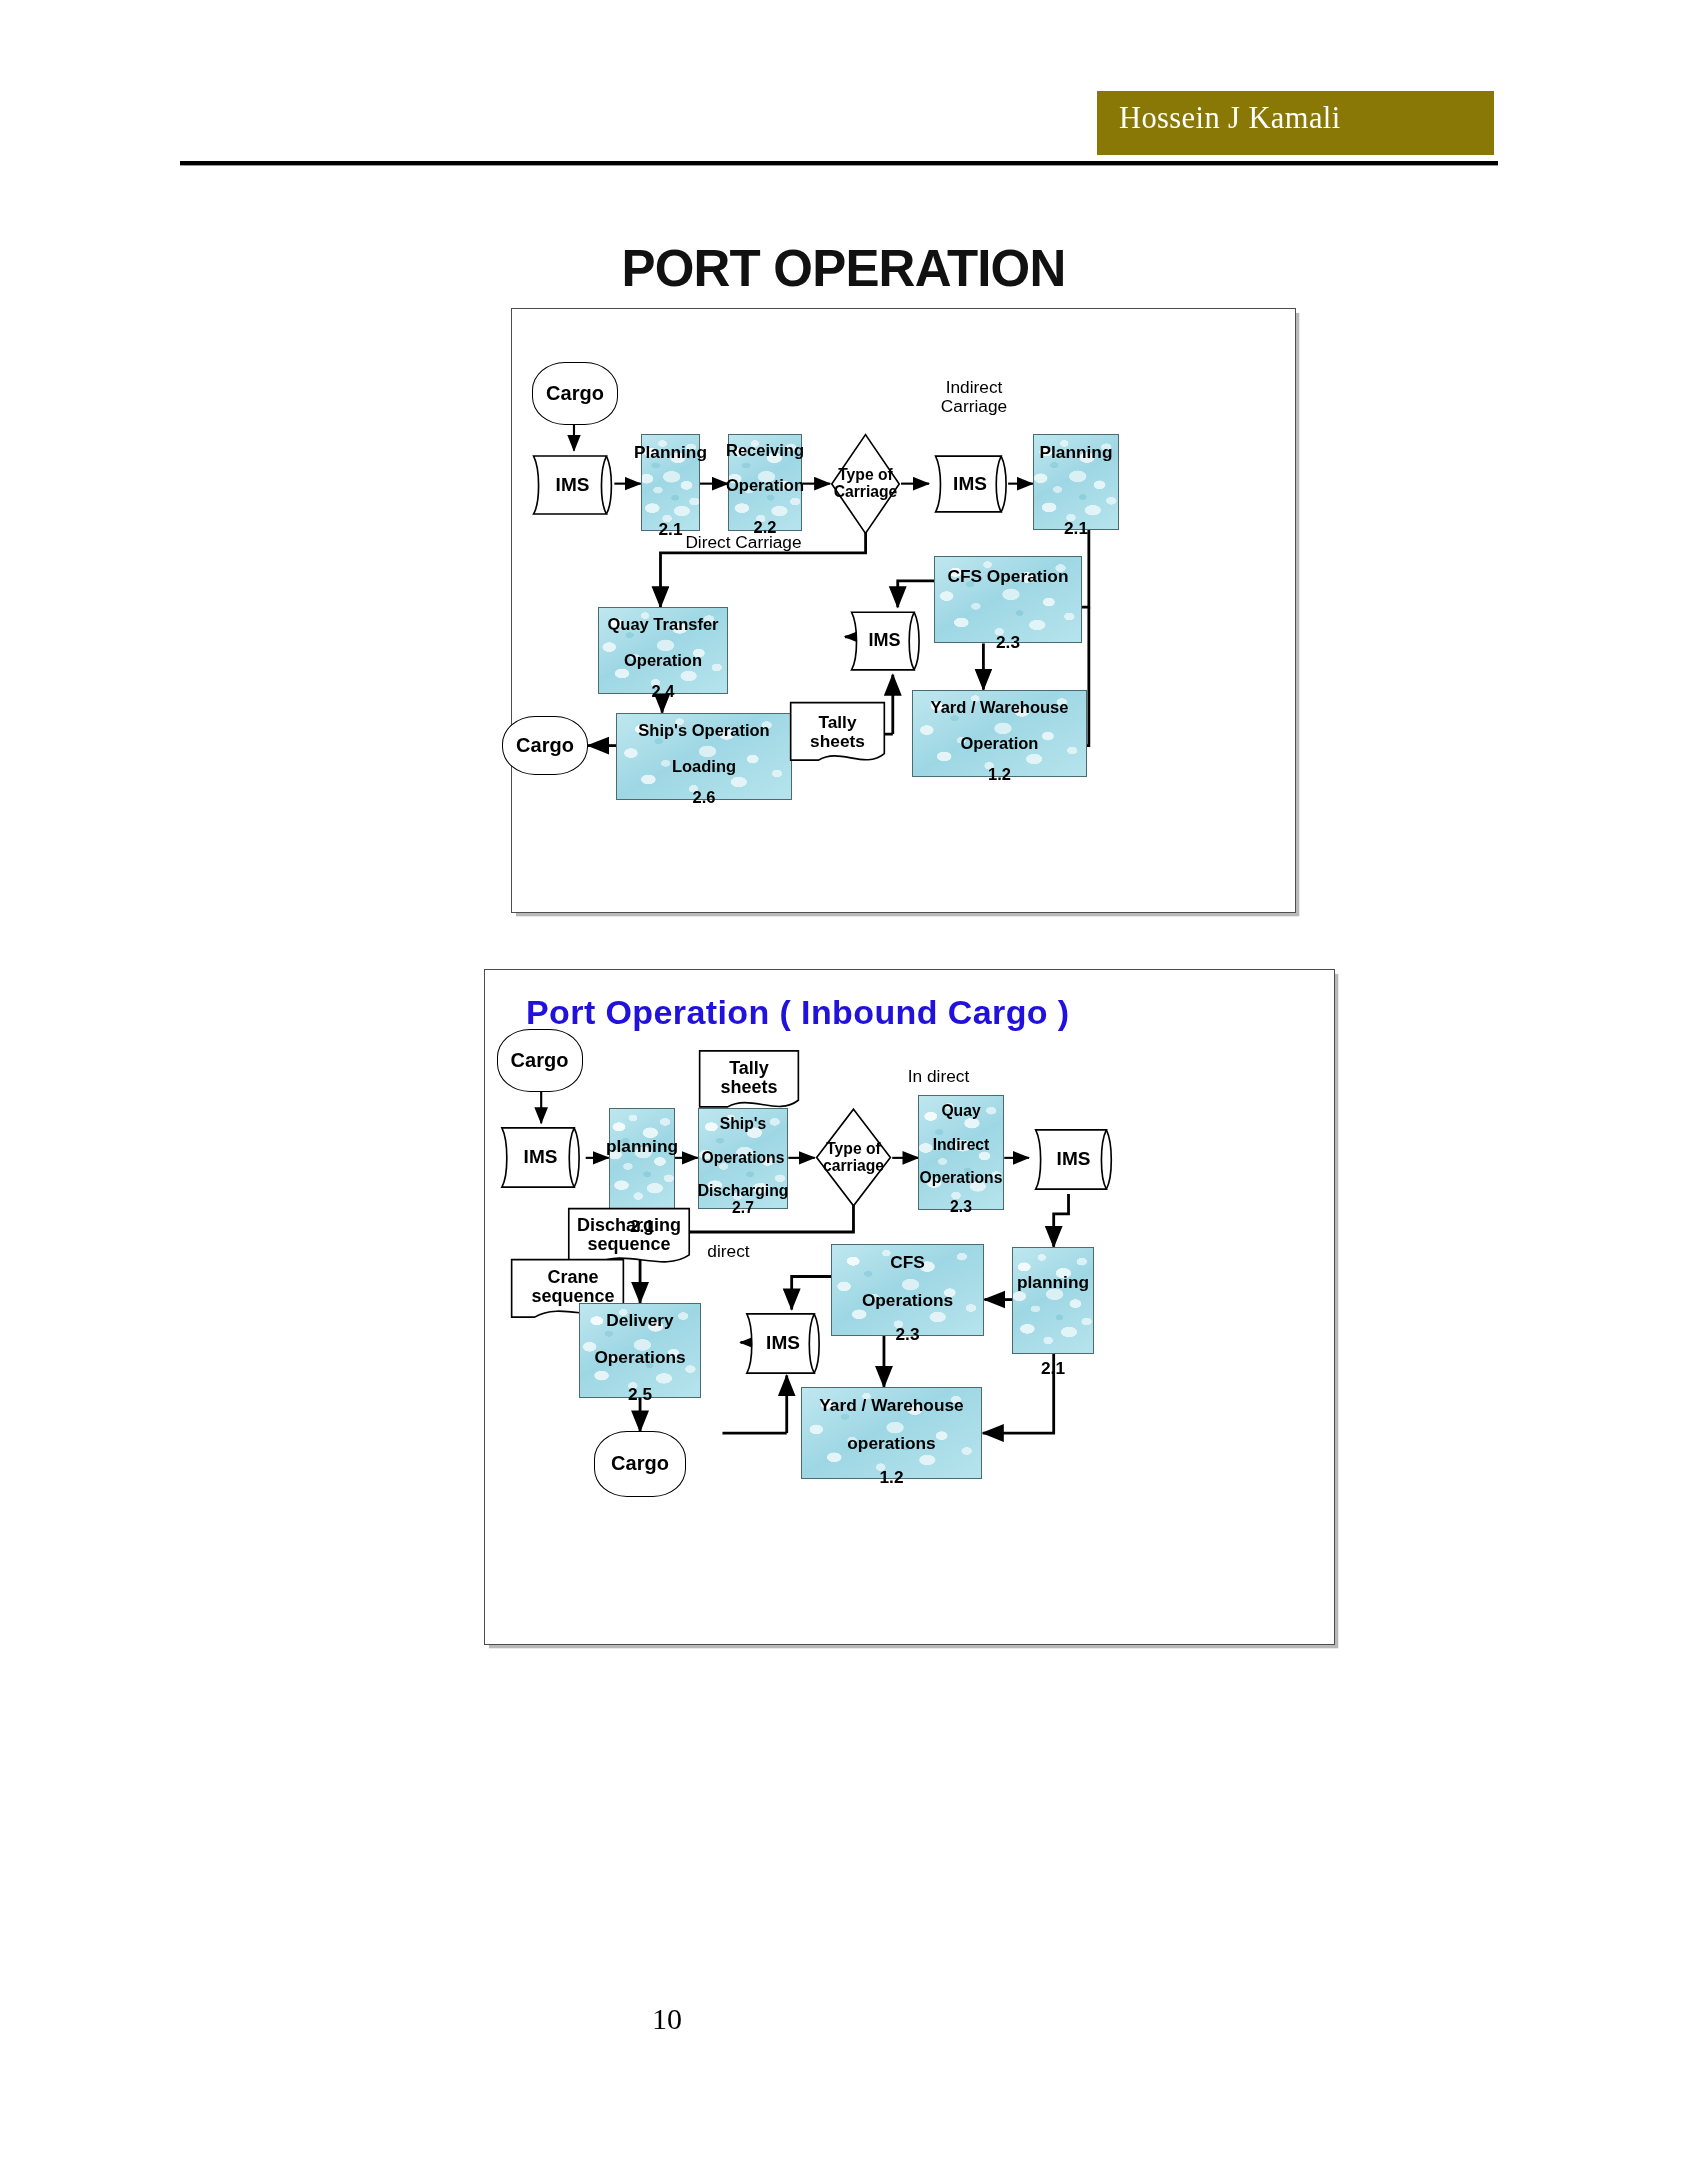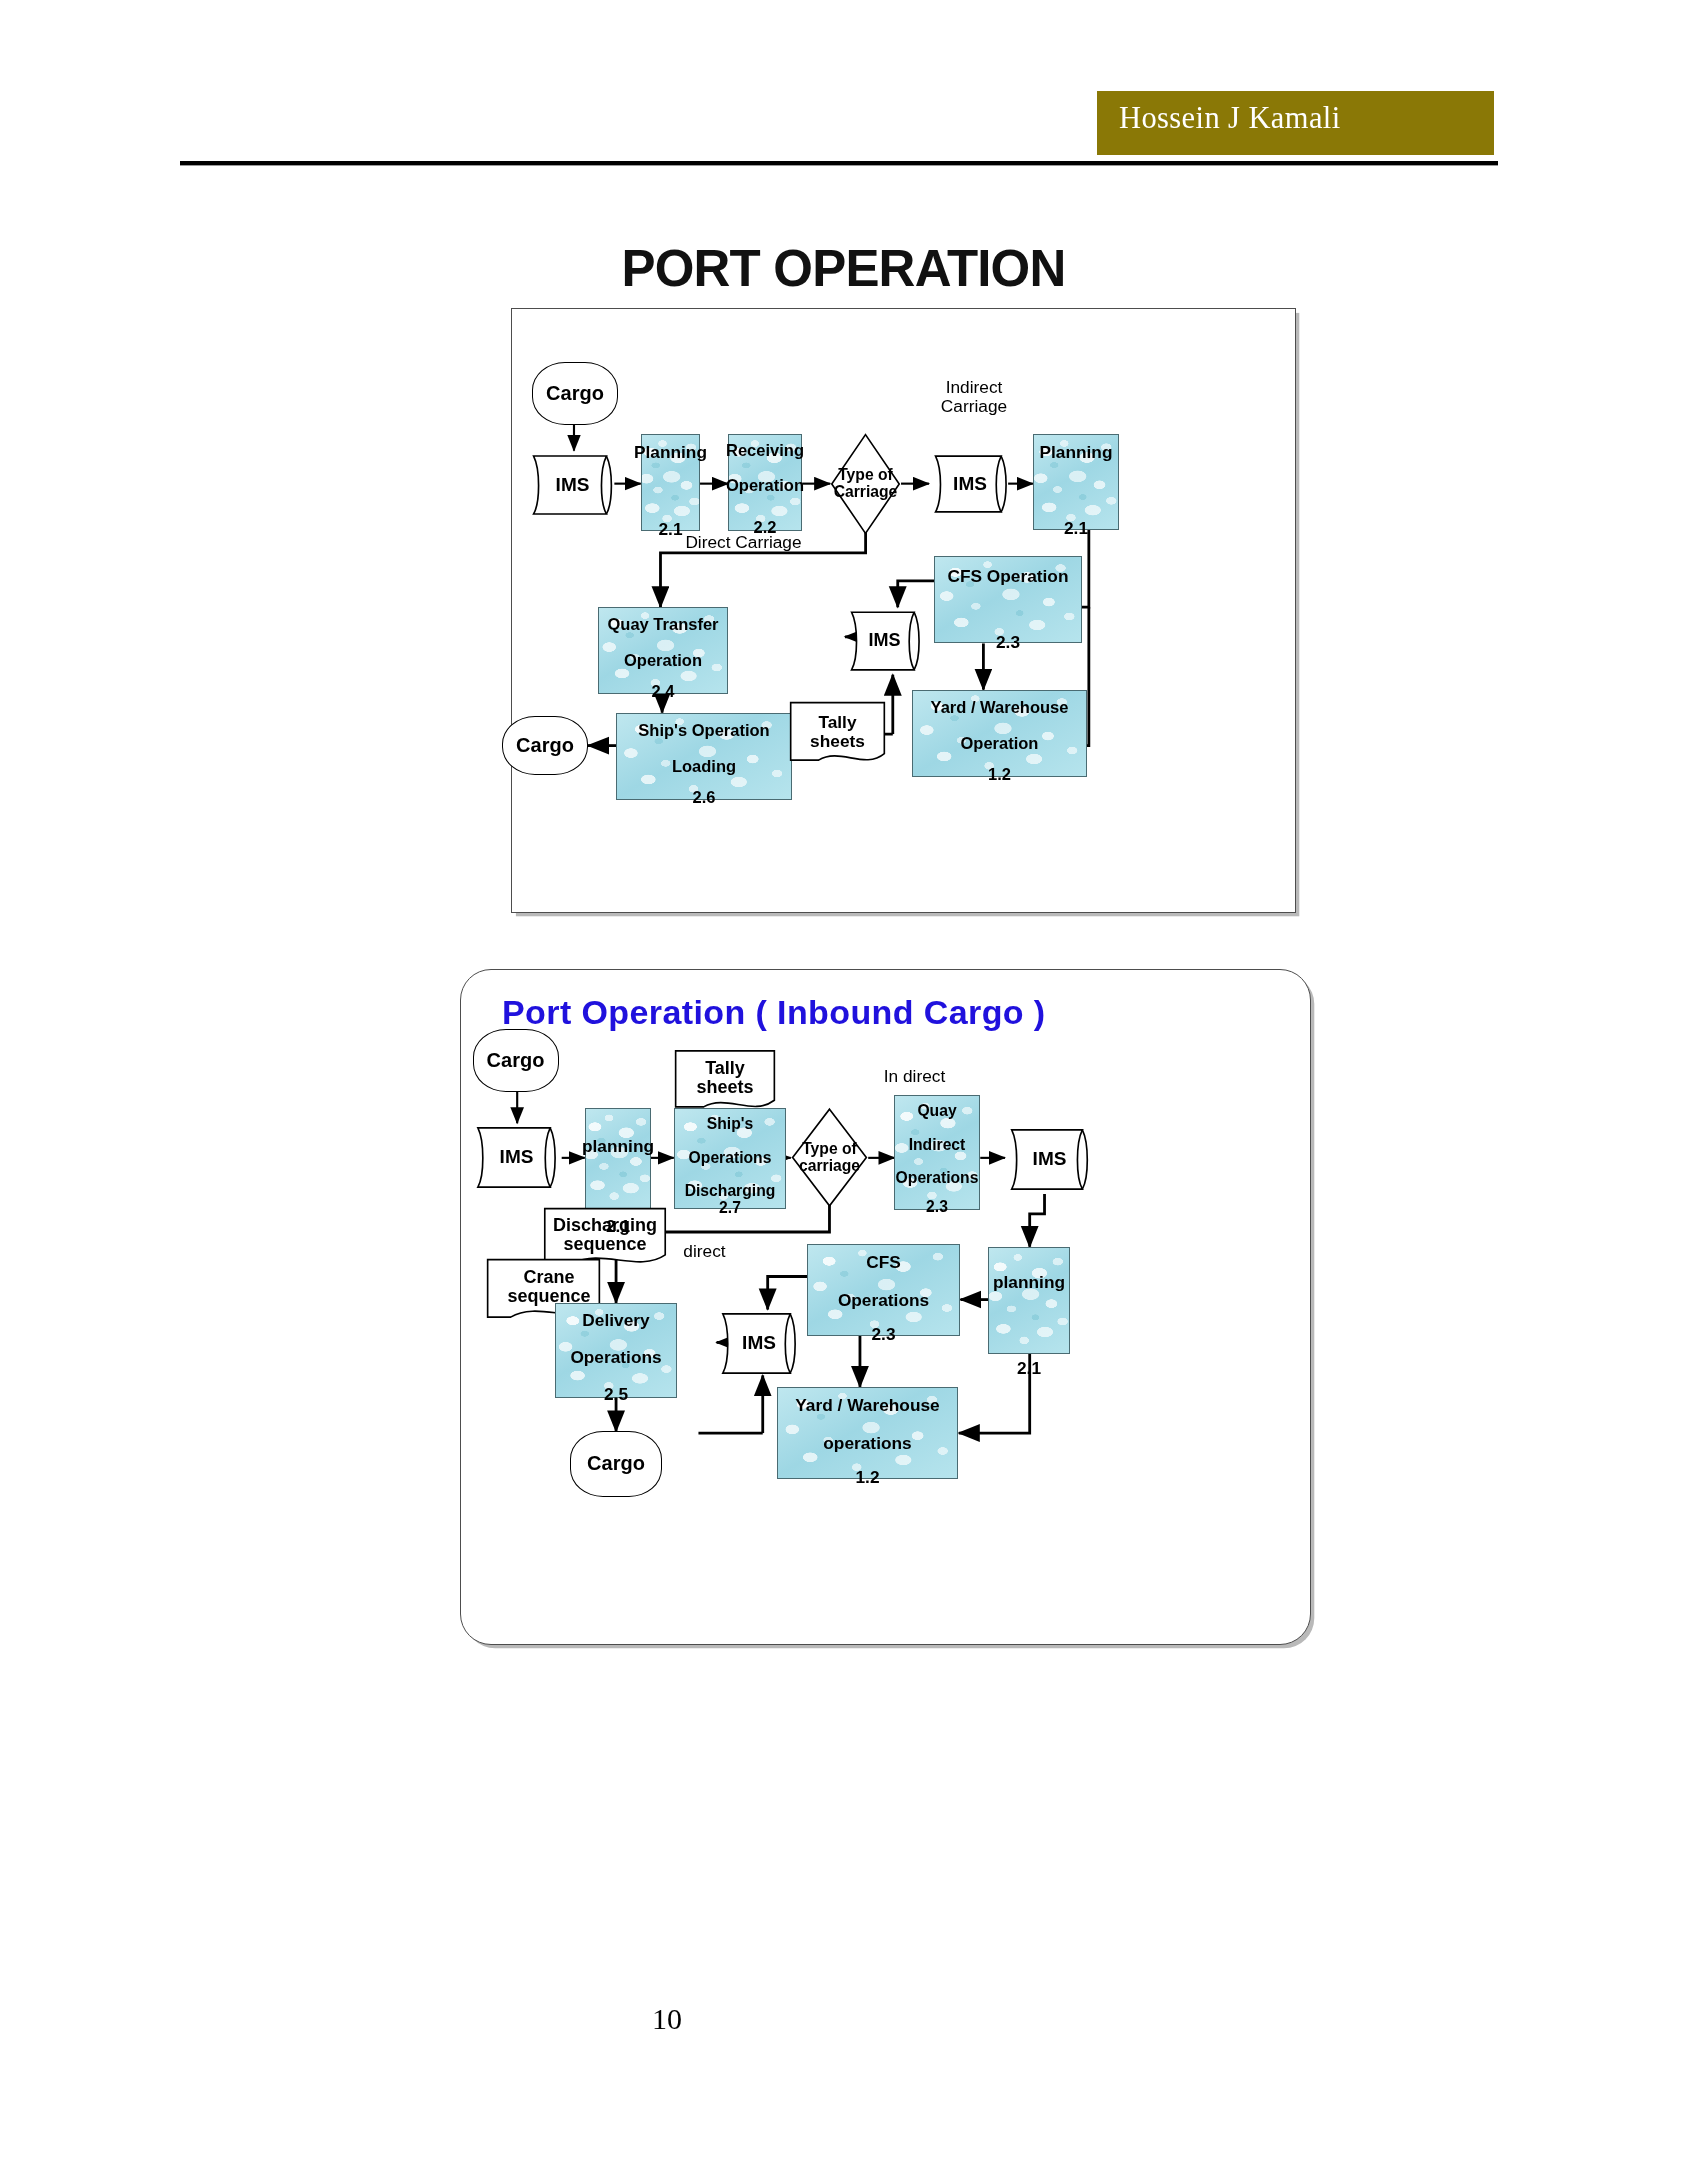--- a/index.html
+++ b/index.html
@@ -39,21 +39,21 @@
     font-size:51px;font-weight:bold;color:#111111;letter-spacing:-0.8px;
   }
 
   
   .diagram-frame{
     position:absolute;background:#ffffff;
     border:1.6px solid #4d4d4d;
     box-shadow:4.1px 4.1px 0 -0.8px #b9b9b9;
   }
   #frame-outbound{left:511px;top:308px;width:783px;height:603px;}
-  #frame-inbound{left:460px;top:969px;width:849px;height:674px;border-radius:31px;}
+  #frame-inbound{left:484px;top:969px;width:849px;height:674px;}
 
   .diagram-title{
     position:absolute;font-size:34px;font-weight:bold;color:#2011dd;
     white-space:nowrap;letter-spacing:0.4px;
   }
   #title-outbound{left:41px;top:25px;}
   #title-inbound{left:41px;top:23px;}
 
   
   .node{position:absolute;box-sizing:border-box;}
@@ -384,21 +384,21 @@
   <div class="node doc" style="left:213px;top:79px;width:102px;height:68px;">
     <svg width="102" height="68" viewBox="0 0 124 82">
       <path d="M2,2 L122,2 L122,62 C96,82 64,54 36,70 L2,70 Z" fill="#fff" stroke="#000" stroke-width="2"></path>
     </svg>
     <div class="lbl" style="width:102px;height:58px;font-size:18px;">
       <span>Tally</span>
       <span>sheets</span>
     </div>
   </div>
 
-  <div class="node proc" style="left:213px;top:138px;width:112px;height:101px;">
+  <div class="node proc" style="left:213px;top:138px;width:90px;height:101px;">
     <div class="lbl" style="font-size:15.7px;justify-content:space-between;padding:6.6px 0 6.6px;">
       <span>
         <span>Ship's</span><br>
         <span>Operations</span><br>
         <span>Discharging</span>
       </span>
       <span>2.7</span>
     </div>
   </div>
 

